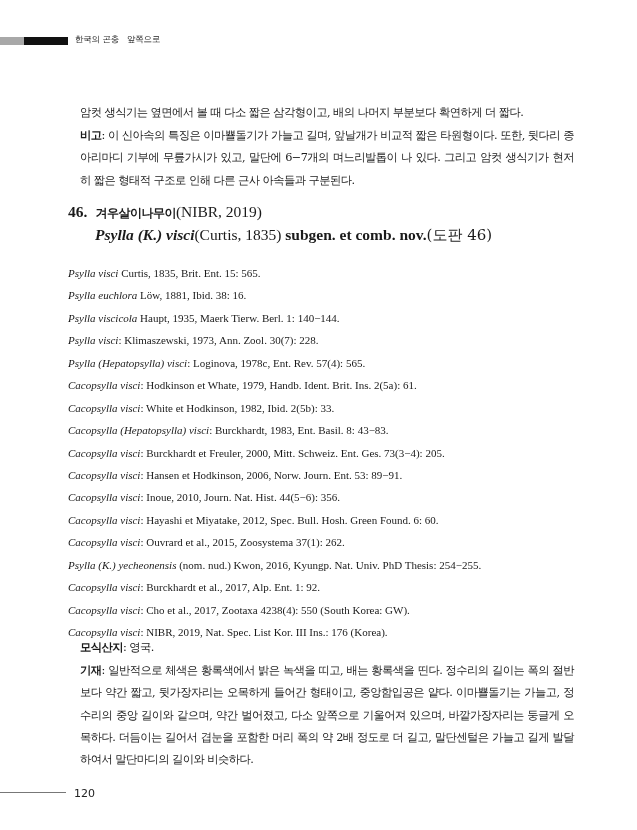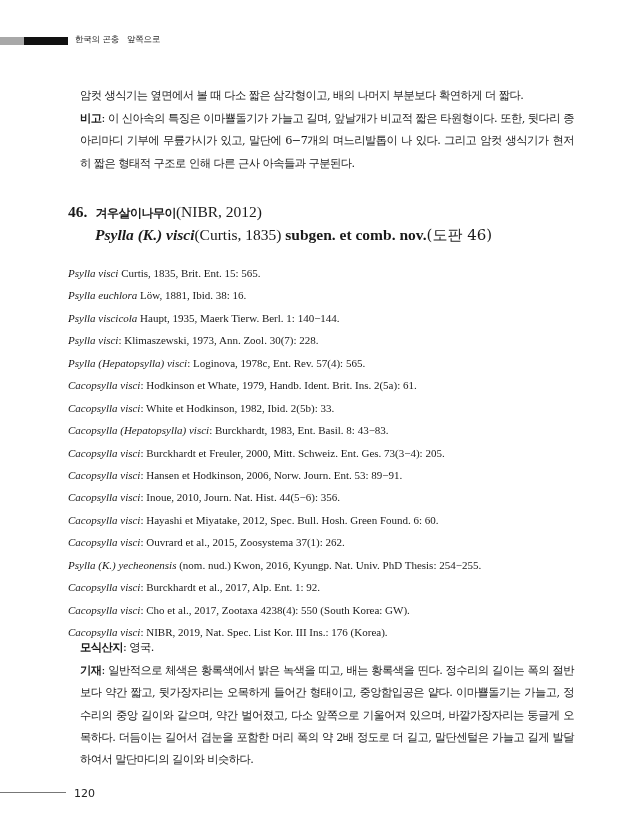--- a/index.html
+++ b/index.html
@@ -9,21 +9,21 @@
   .hdr-gray { position:absolute; left:0; top:0; width:24px; height:8px; background:#a8a8a8; }
   .hdr-black { position:absolute; left:24px; top:0; width:44px; height:8px; background:#111111; }
   .hdr-text { position:absolute; left:75px; top:-3px; font-family:"DejaVu Sans", sans-serif;
               font-size:8.5px; color:#222; white-space:nowrap; letter-spacing:-0.2px; }
   .hdr-text span + span { margin-left:8px; }
 
   .para { position:absolute; left:68px; width:506px; font-size:11.3px; line-height:22.2px;
           font-family:"DejaVu Serif", serif; letter-spacing:-0.55px; text-align:justify; }
   .para .indent { padding-left:12px; }
   .para b { font-weight:bold; }
-  .p1 { top:85px; }
+  .p1 { top:102px; }
 
   .title-block { position:absolute; left:68px; top:201px; font-family:"Liberation Serif", serif; }
   .title1 { font-size:15.5px; line-height:22px; white-space:nowrap; }
   .title1 .num { font-weight:bold; margin-right:8px; }
   .title1 .kname { font-weight:bold; font-family:"DejaVu Sans", sans-serif; font-size:12px; letter-spacing:-0.5px; }
   .title2 { font-size:15.5px; line-height:22px; padding-left:27px; white-space:nowrap; }
   .title2 .sp { font-weight:bold; font-style:italic;margin-top:40px; }
   .title2 .b { font-weight:bold; }
   .title2 .k { font-family:"DejaVu Serif", serif; font-size:15px; }
 
@@ -49,21 +49,21 @@
   </div>
 </div>
 
 <div class="para p1">
   <div class="indent">암컷 생식기는 옆면에서 볼 때 다소 짧은 삼각형이고, 배의 나머지 부분보다 확연하게 더 짧다.</div>
   <div class="indent"><b>비고</b><span>: 이 신아속의 특징은 이마뾸돌기가 가늘고 길며, 앞날개가 비교적 짧은 타원형이다. 또한, 뒷다리 종아리마디 기부에 무릎가시가 있고, 말단에 6−7개의 며느리발톱이 나 있다. 그리고 암컷 생식기가 현저히 짧은 형태적 구조로 인해 다른 근사 아속들과 구분된다.</span></div>
 </div>
 
 <div class="title-block">
   <div class="title1">
-    <span class="num">46.</span><span class="kname">겨우살이나무이</span><span>(NIBR, 2012)</span>
+    <span class="num">46.</span><span class="kname">겨우살이나무이</span><span>(NIBR, 2019)</span>
   </div>
   <div class="title2">
     <span class="sp">Psylla</span>
     <span class="sp">(K.)</span>
     <span class="sp">visci</span><span>(Curtis, 1835)</span>
     <span class="b">subgen. et comb. nov.</span><span class="k">(도판 46)</span>
   </div>
 </div>
 
 <div class="refs">

